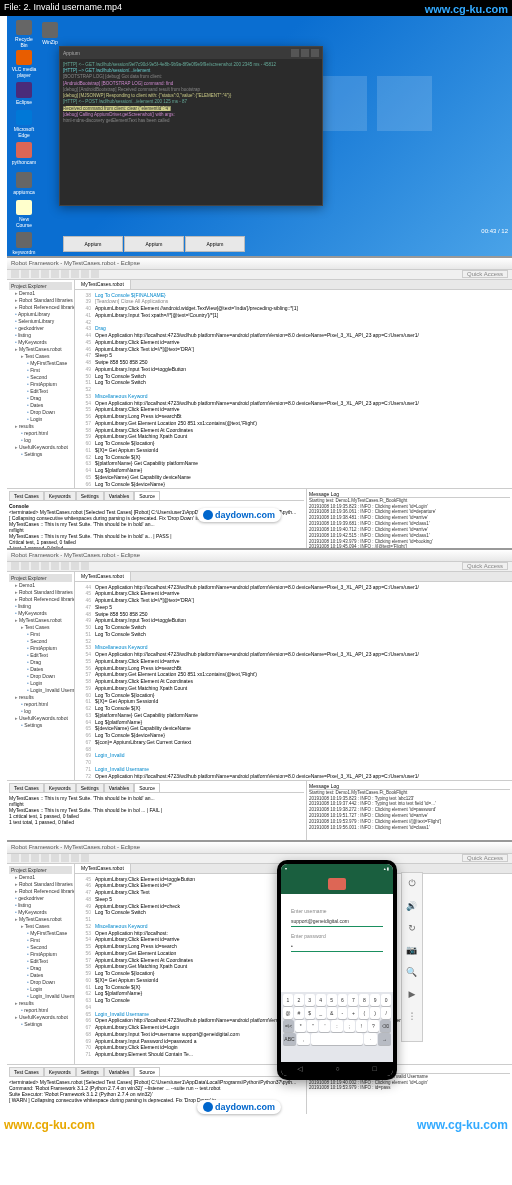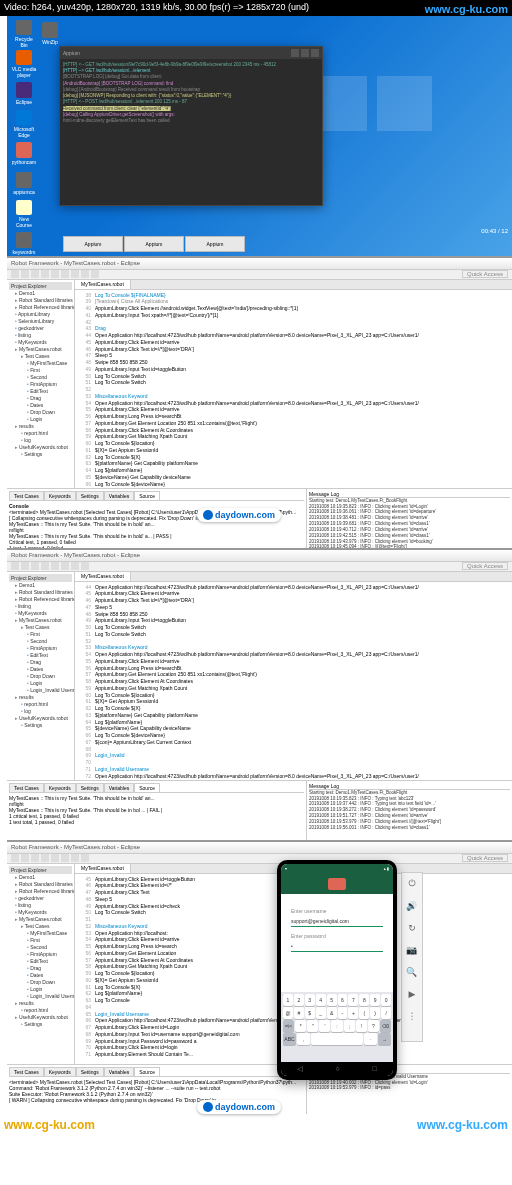--- a/index.html
+++ b/index.html
@@ -80,21 +80,21 @@
 .footer-wm { background:#fff; padding:4px; display:flex; justify-content:space-between; font-size:12px; font-weight:bold; }
 .footer-wm .l { color:#e8a800; }
 .footer-wm .r { color:#3af; }
 
 .section { position:relative;margin-left:7px; }
 </style>
 </head>
 <body>
 
 <div class="header-info">
-  <div>Video: h264, yuv420p, 1280x720, 1319 kb/s, 30.00 fps(r) =&gt; 1285x720 (und)</div>
+  <div>File: 2. Invalid username.mp4</div>
   <div class="wm">www.cg-ku.com</div>
 </div>
 
 <div class="desktop section">
   <div class="win-logo"></div>
   <div class="desktop-icons">
     <div class="dicon">
         <div class="dicon-box"></div>
         <span>Recycle Bin</span>
       </div>

